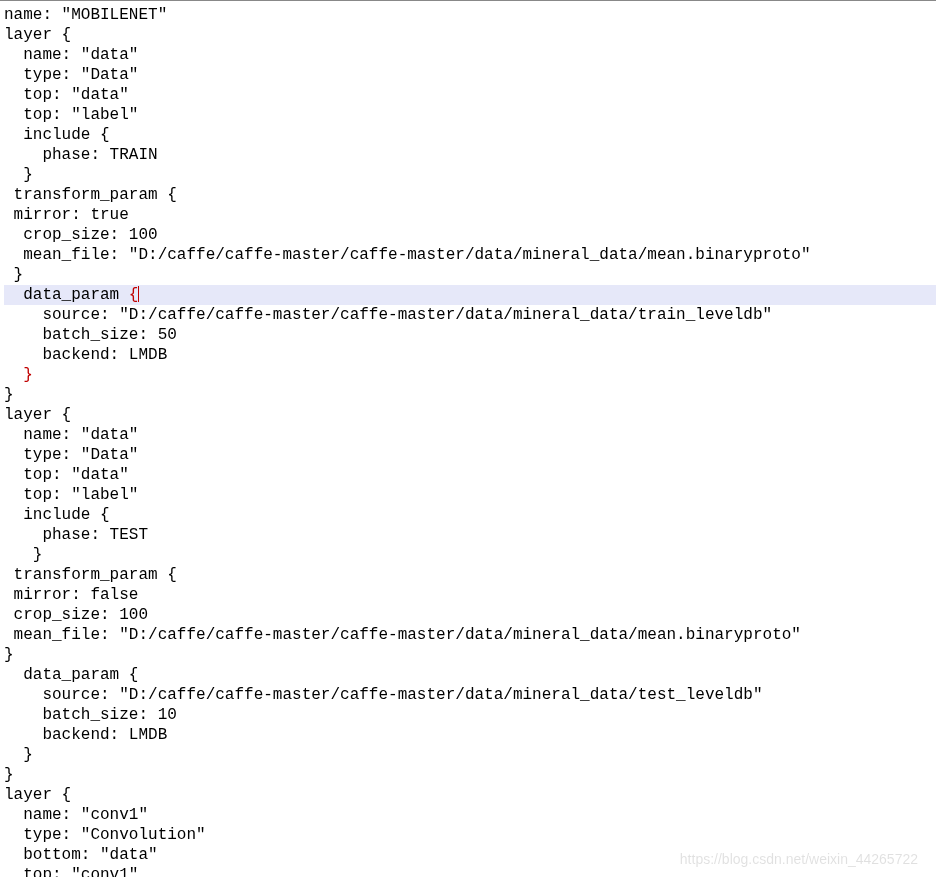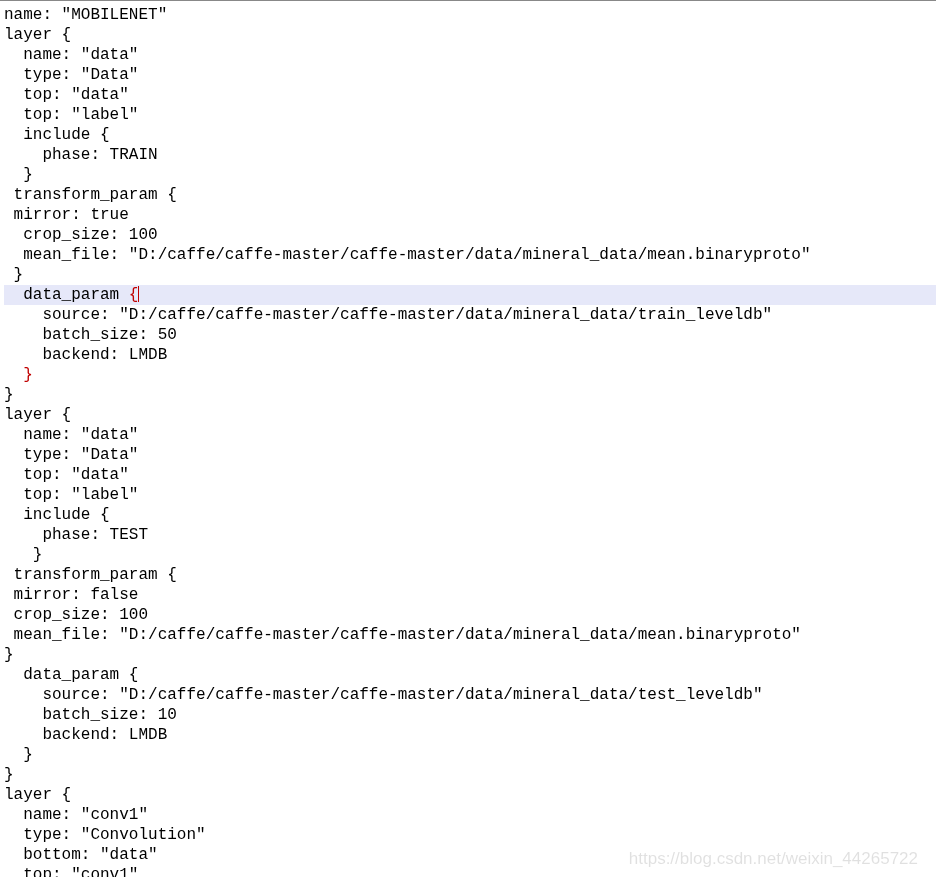--- a/index.html
+++ b/index.html
@@ -34,21 +34,21 @@
     vertical-align: middle;
     position: relative;
     top: -1px;
   }
   .watermark {
     position: absolute;
     right: 18px;
     bottom: 8px;
     color: rgba(0,0,0,0.12);
     font-family: Arial, sans-serif;
-    font-size: 17px;
+    font-size: 14px;
   }
 </style>
 </head>
 <body>
 
 <div class="editor" id="editor"><span class="line"><span>name: "MOBILENET"</span></span><span class="line"><span>layer {</span></span><span class="line"><span>  name: "data"</span></span><span class="line"><span>  type: "Data"</span></span><span class="line"><span>  top: "data"</span></span><span class="line"><span>  top: "label"</span></span><span class="line"><span>  include {</span></span><span class="line"><span>    phase: TRAIN</span></span><span class="line"><span>  }</span></span><span class="line"><span> transform_param {</span></span><span class="line"><span> mirror: true</span></span><span class="line"><span>  crop_size: 100</span></span><span class="line"><span>  mean_file: "D:/caffe/caffe-master/caffe-master/data/mineral_data/mean.binaryproto"</span></span><span class="line"><span> }</span></span><span class="line hl"><span>  data_param </span><span class="redbrace">{</span><span class="cursor"></span></span><span class="line"><span>    source: "D:/caffe/caffe-master/caffe-master/data/mineral_data/train_leveldb"</span></span><span class="line"><span>    batch_size: 50</span></span><span class="line"><span>    backend: LMDB</span></span><span class="line"><span>  </span><span class="redbrace">}</span></span><span class="line"><span>}</span></span><span class="line"><span>layer {</span></span><span class="line"><span>  name: "data"</span></span><span class="line"><span>  type: "Data"</span></span><span class="line"><span>  top: "data"</span></span><span class="line"><span>  top: "label"</span></span><span class="line"><span>  include {</span></span><span class="line"><span>    phase: TEST</span></span><span class="line"><span>   }</span></span><span class="line"><span> transform_param {</span></span><span class="line"><span> mirror: false</span></span><span class="line"><span> crop_size: 100</span></span><span class="line"><span> mean_file: "D:/caffe/caffe-master/caffe-master/data/mineral_data/mean.binaryproto"</span></span><span class="line"><span>}</span></span><span class="line"><span>  data_param {</span></span><span class="line"><span>    source: "D:/caffe/caffe-master/caffe-master/data/mineral_data/test_leveldb"</span></span><span class="line"><span>    batch_size: 10</span></span><span class="line"><span>    backend: LMDB</span></span><span class="line"><span>  }</span></span><span class="line"><span>}</span></span><span class="line"><span>layer {</span></span><span class="line"><span>  name: "conv1"</span></span><span class="line"><span>  type: "Convolution"</span></span><span class="line"><span>  bottom: "data"</span></span><span class="line"><span>  top: "conv1"</span></span></div>
 
 <div class="watermark">https://blog.csdn.net/weixin_44265722</div>
 
 </body></html>

